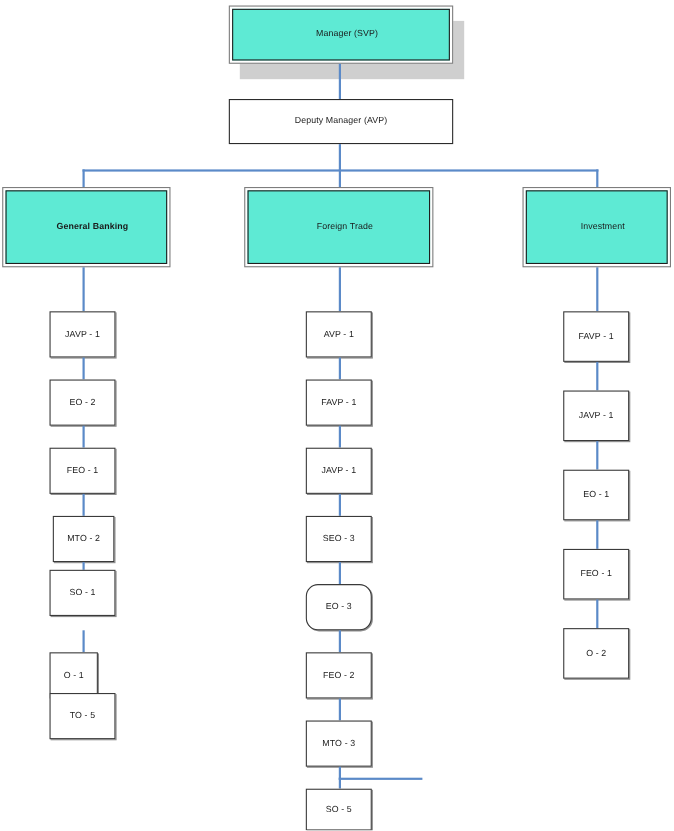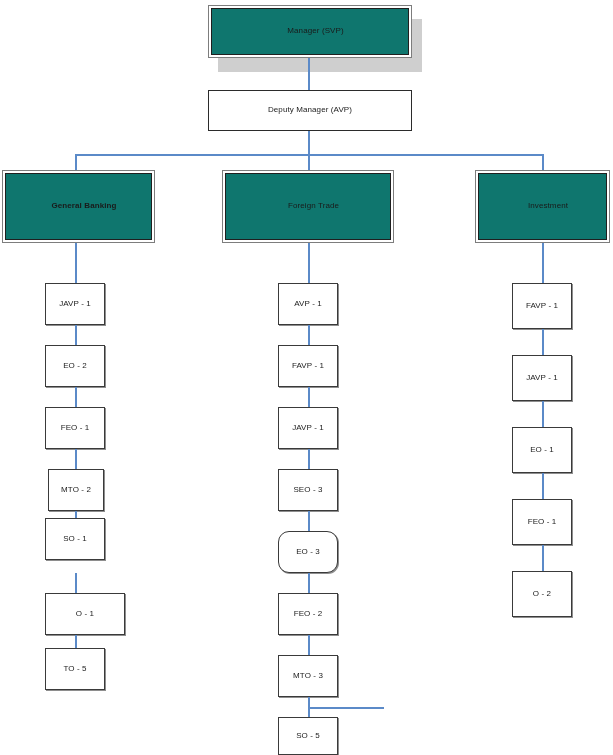--- a/index.html
+++ b/index.html
@@ -62,21 +62,21 @@
   
   .node.framed {
     border: 1px solid #7d7d7d;
     padding: 2px;
     background: #ffffff;
   }
   .node.framed > .inner {
     width: 100%;
     height: 100%;
     border: 1px solid #1f1f1f;
-    background: #0f766e;
+    background: #5eead4;
     display: flex;
     align-items: center;
     justify-content: center;
     box-sizing: border-box;
     padding-left: 11px;
   }
 
   
   .node.framed.shadowed {
     box-shadow: 10px 14px 0 0 #cfcfcf;
@@ -145,26 +145,26 @@
   <div class="node leaf" style="left:48px; top:469px; width:56px; height:42px;">
     <span class="node-label">MTO - 2</span>
   </div>
   <div class="conn conn-v" style="left:75px; top:511px; height:20px;"></div>
 
   <div class="node leaf" style="left:45px; top:518px; width:60px; height:42px;">
     <span class="node-label">SO - 1</span>
   </div>
   <div class="conn conn-v" style="left:75px; top:573px; height:20px;"></div>
 
-  <div class="node leaf" style="left:45px; top:593px; width:80px; height:42px;">
+  <div class="node leaf" style="left:45px; top:593px; width:44px; height:42px;">
     <span class="node-label">O - 1</span>
   </div>
   <div class="conn conn-v" style="left:75px; top:635px; height:20px;"></div>
 
-  <div class="node leaf" style="left:45px; top:648px; width:60px; height:42px;">
+  <div class="node leaf" style="left:45px; top:630px; width:60px; height:42px;">
     <span class="node-label">TO - 5</span>
   </div>
 
   <div class="conn conn-v" style="left:308px; top:243px; height:40px;"></div>
 
   <div class="node leaf" style="left:278px; top:283px; width:60px; height:42px;">
     <span class="node-label">AVP - 1</span>
   </div>
   <div class="conn conn-v" style="left:308px; top:325px; height:20px;"></div>
 

